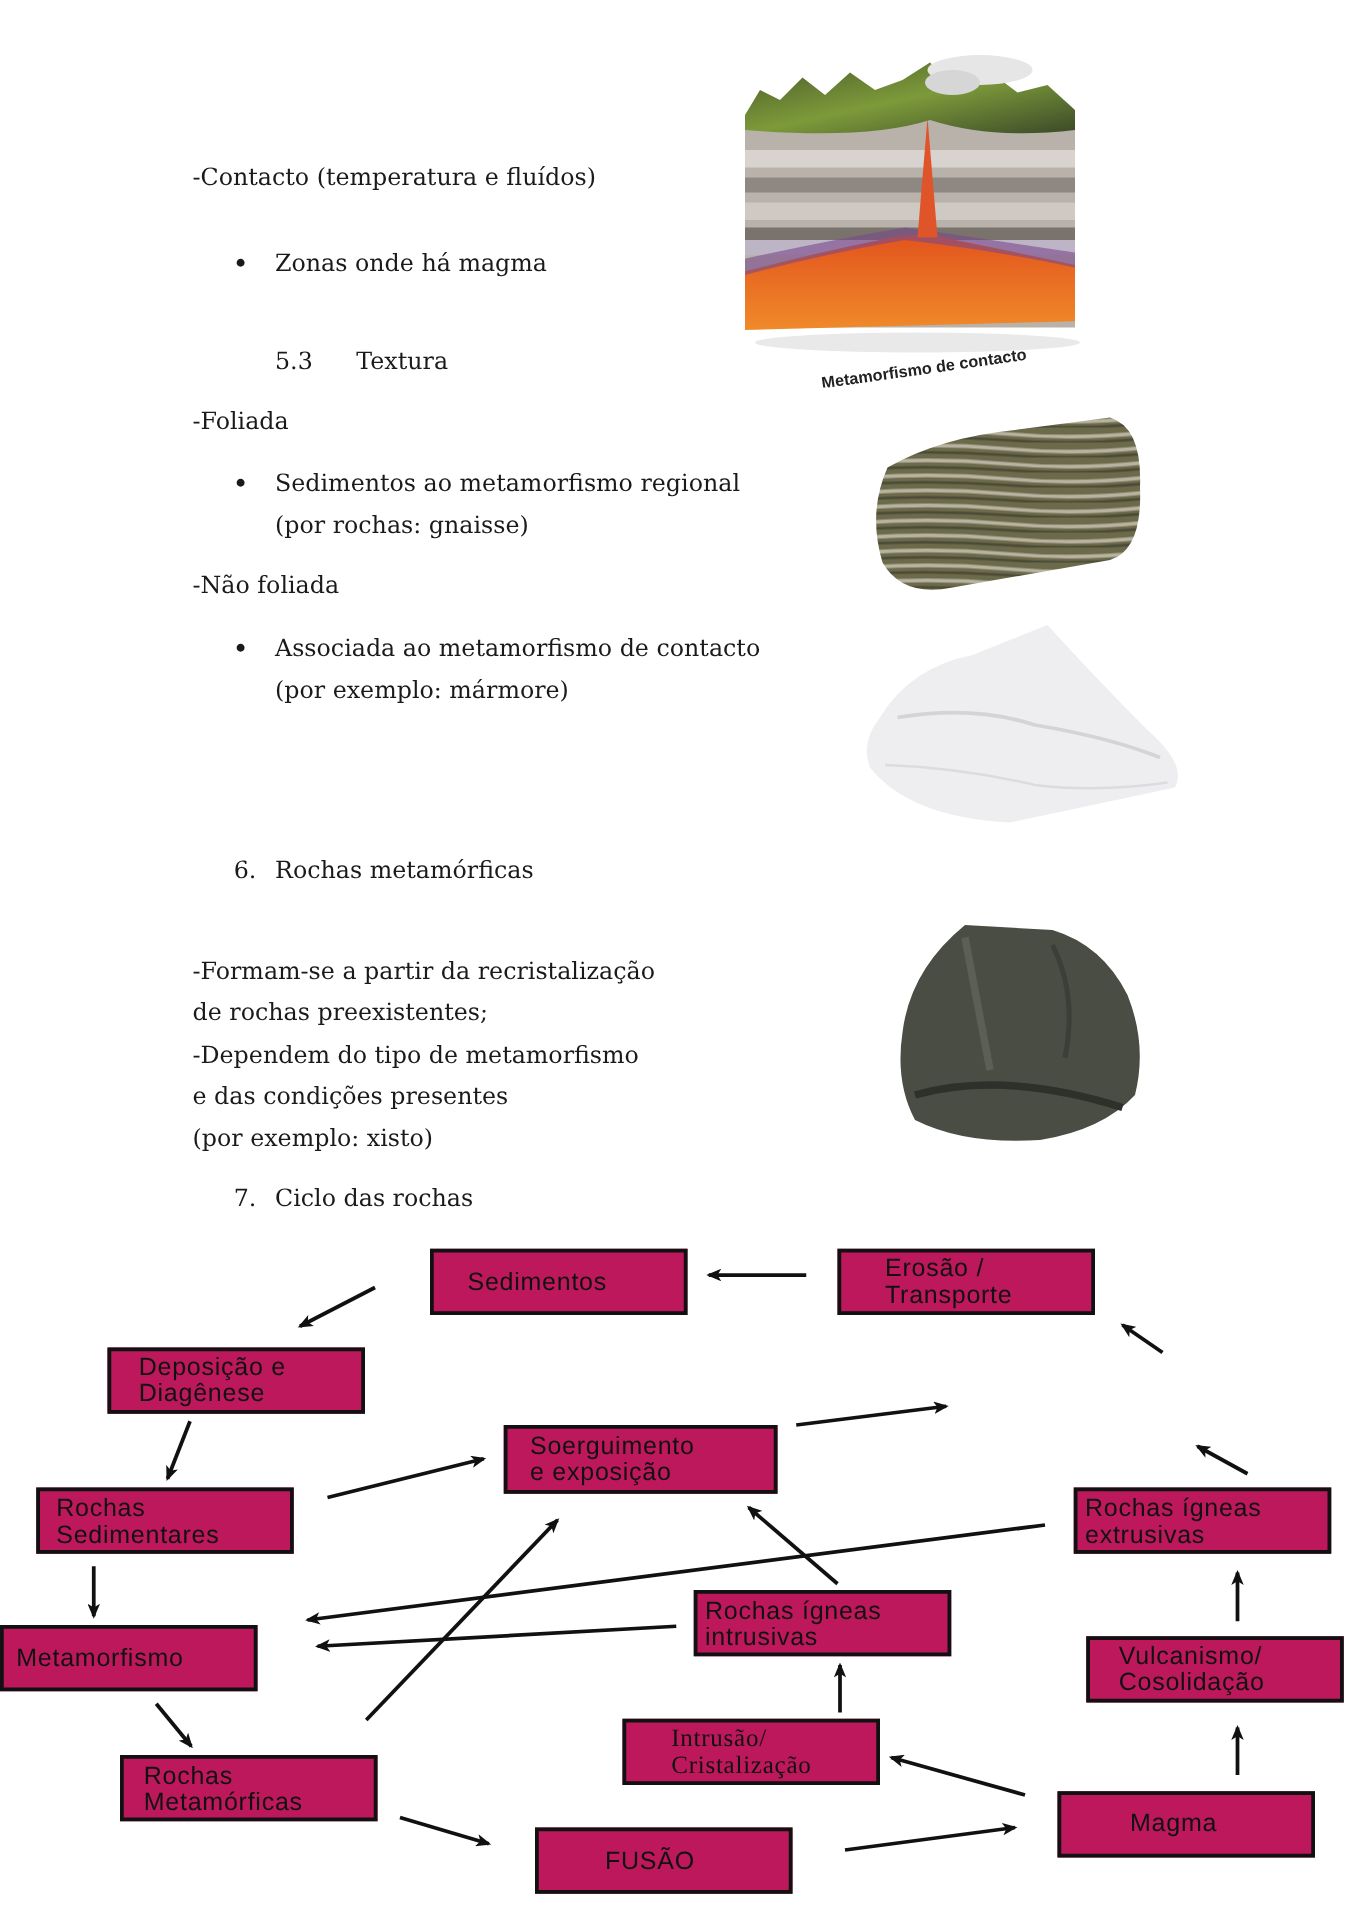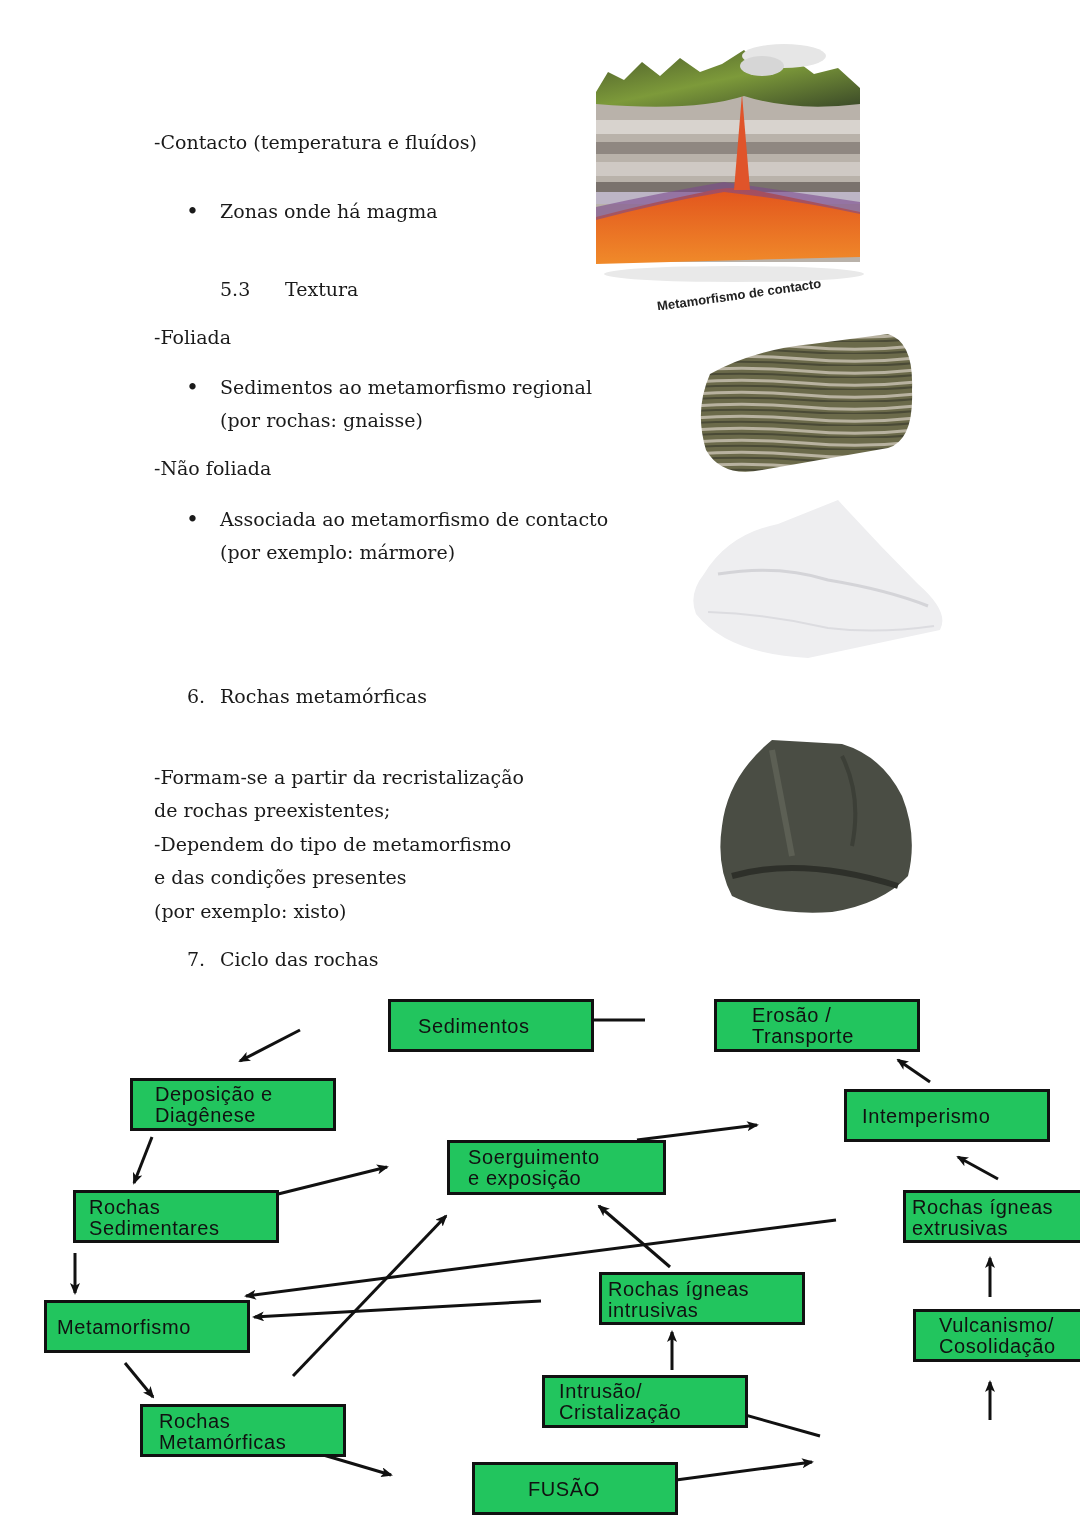--- a/index.html
+++ b/index.html
@@ -2,23 +2,23 @@
 <html><head>
 <meta charset="utf-8">
 <style>
   html, body { margin: 0; padding: 0; background: #ffffff; }
   body { width: 1080px; height: 1527px; position: relative; overflow: hidden; color: #111; }
   .serif { font-family: "DejaVu Serif", "Liberation Serif", serif; font-size: 19px; line-height: 33px; color: #1a1a1a; }
   .abs { position: absolute; white-space: nowrap; }
   .bullet::before { content: "•"; position: absolute; left: -34px; top: 0; font-size: 22px; }
   .bullet { position: absolute; }
   .fig { position: absolute; }
-  .box { position: absolute; border: 3px solid #111; background: #22c55e; box-sizing: border-box;
+  .box { position: absolute; border: 3px solid #111; background: #be185d; box-sizing: border-box;
          font-family: "Liberation Sans", "DejaVu Sans", sans-serif; font-size: 20px; line-height: 21px; color: #111;
-         letter-spacing: 0.6px; margin-left: 44px; }
+         letter-spacing: 0.6px; }
   .box .t { position: absolute; white-space: pre; }
   svg { position: absolute; left: 0; top: 0; }
 </style>
 </head>
 <body>
 
 <div class="serif abs" style="left:154px; top:126px;">-Contacto (temperatura e fluídos)</div>
 <div class="serif bullet abs" style="left:220px; top:167px;margin-top:28px;">Zonas onde há magma</div>
 
 <div class="fig" style="left:594px; top:42px; width:272px; height:268px;">
@@ -144,23 +144,20 @@
     <span class="t" style="left:27px; top:14px;">Sedimentos</span>
   </div>
   <div class="box" style="left:670px; top:999px; width:206px; height:53px;">
     <span class="t" style="left:35px; top:3px;">Erosão /
 Transporte</span>
   </div>
   <div class="box" style="left:86px; top:1078px; width:206px; height:53px;">
     <span class="t" style="left:22px; top:3px;">Deposição e
 Diagênese</span>
   </div>
-  <div class="box" style="left:800px; top:1089px; width:206px; height:53px;">
-    <span class="t" style="left:15px; top:14px;">Intemperismo</span>
-  </div>
   <div class="box" style="left:403px; top:1140px; width:219px; height:55px;">
     <span class="t" style="left:18px; top:4px;">Soerguimento
 e exposição</span>
   </div>
   <div class="box" style="left:29px; top:1190px; width:206px; height:53px;">
     <span class="t" style="left:13px; top:4px;">Rochas
 Sedimentares</span>
   </div>
   <div class="box" style="left:859px; top:1190px; width:206px; height:53px;">
     <span class="t" style="left:6px; top:4px;">Rochas ígneas
@@ -171,23 +168,26 @@
 intrusivas</span>
   </div>
   <div class="box" style="left:869px; top:1309px; width:206px; height:53px;">
     <span class="t" style="left:23px; top:3px;">Vulcanismo/
 Cosolidação</span>
   </div>
   <div class="box" style="left:0px; top:1300px; width:206px; height:53px;">
     <span class="t" style="left:10px; top:14px;">Metamorfismo</span>
   </div>
   <div class="box" style="left:498px; top:1375px; width:206px; height:53px;">
-    <span class="t" style="left:14px; top:3px;">Intrusão/
+    <span class="t" style="left:36px; top:3px;font-family:Liberation Serif, serif;">Intrusão/
 Cristalização</span>
   </div>
   <div class="box" style="left:96px; top:1404px; width:206px; height:53px;">
     <span class="t" style="left:16px; top:4px;">Rochas
 Metamórficas</span>
+  </div>
+  <div class="box" style="left:846px; top:1433px; width:206px; height:53px;">
+    <span class="t" style="left:55px; top:13px;">Magma</span>
   </div>
   <div class="box" style="left:428px; top:1462px; width:206px; height:53px;">
     <span class="t" style="left:53px; top:14px;">FUSÃO</span>
   </div>
 </div>
 
 </body></html>

